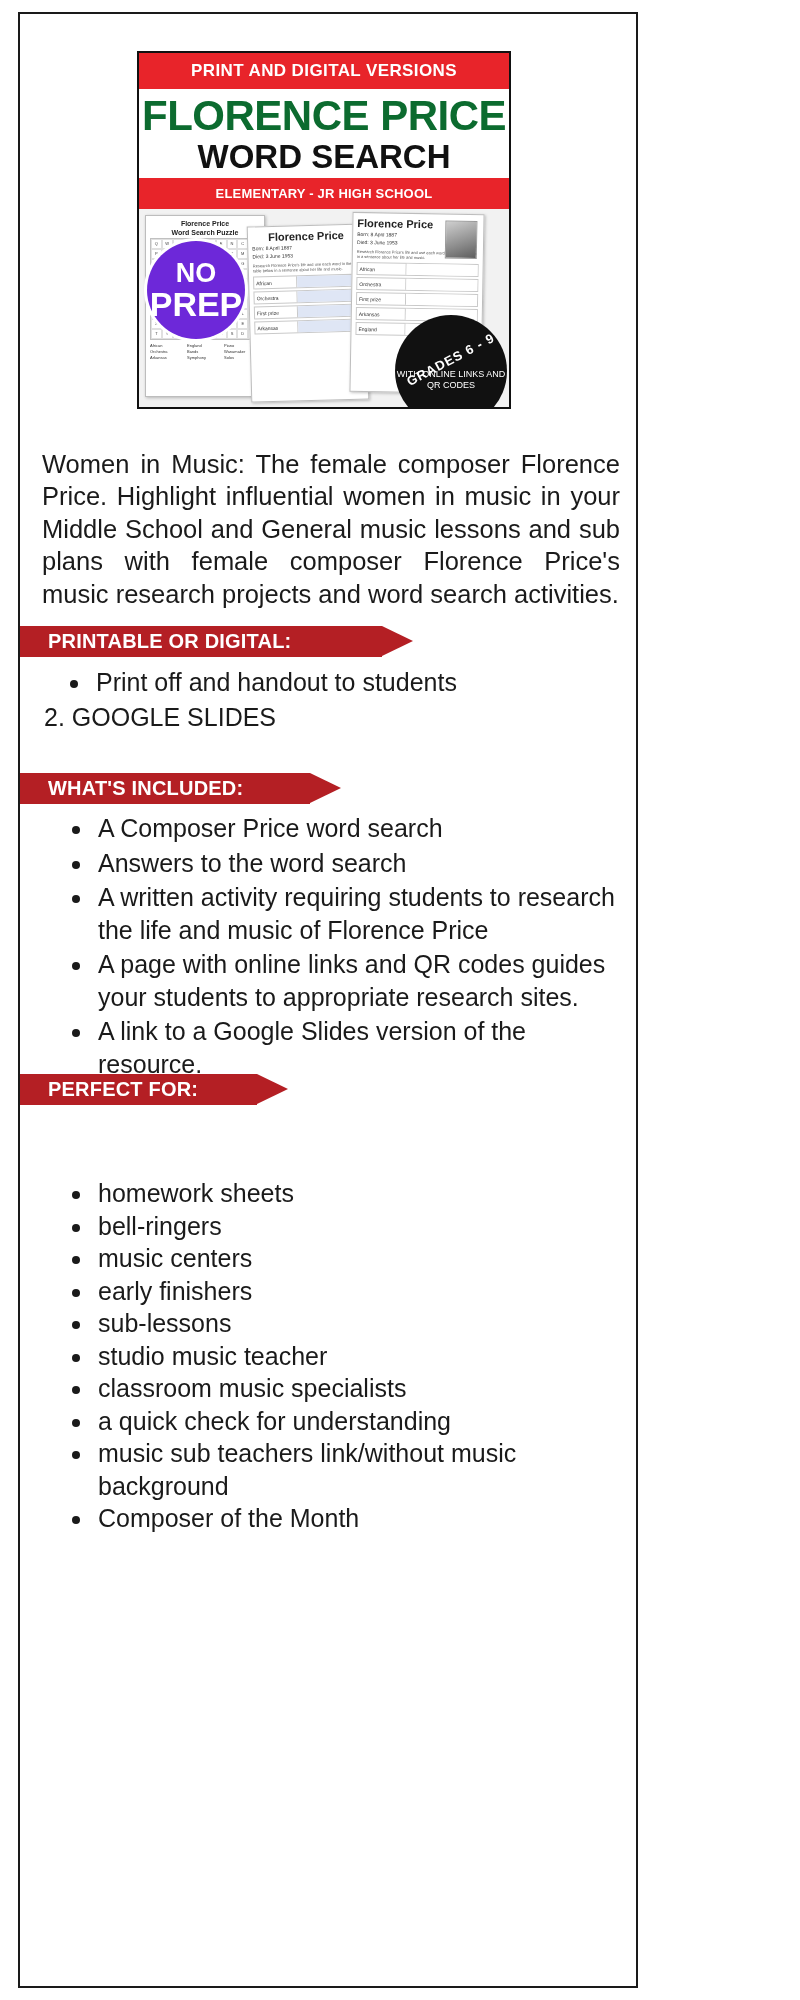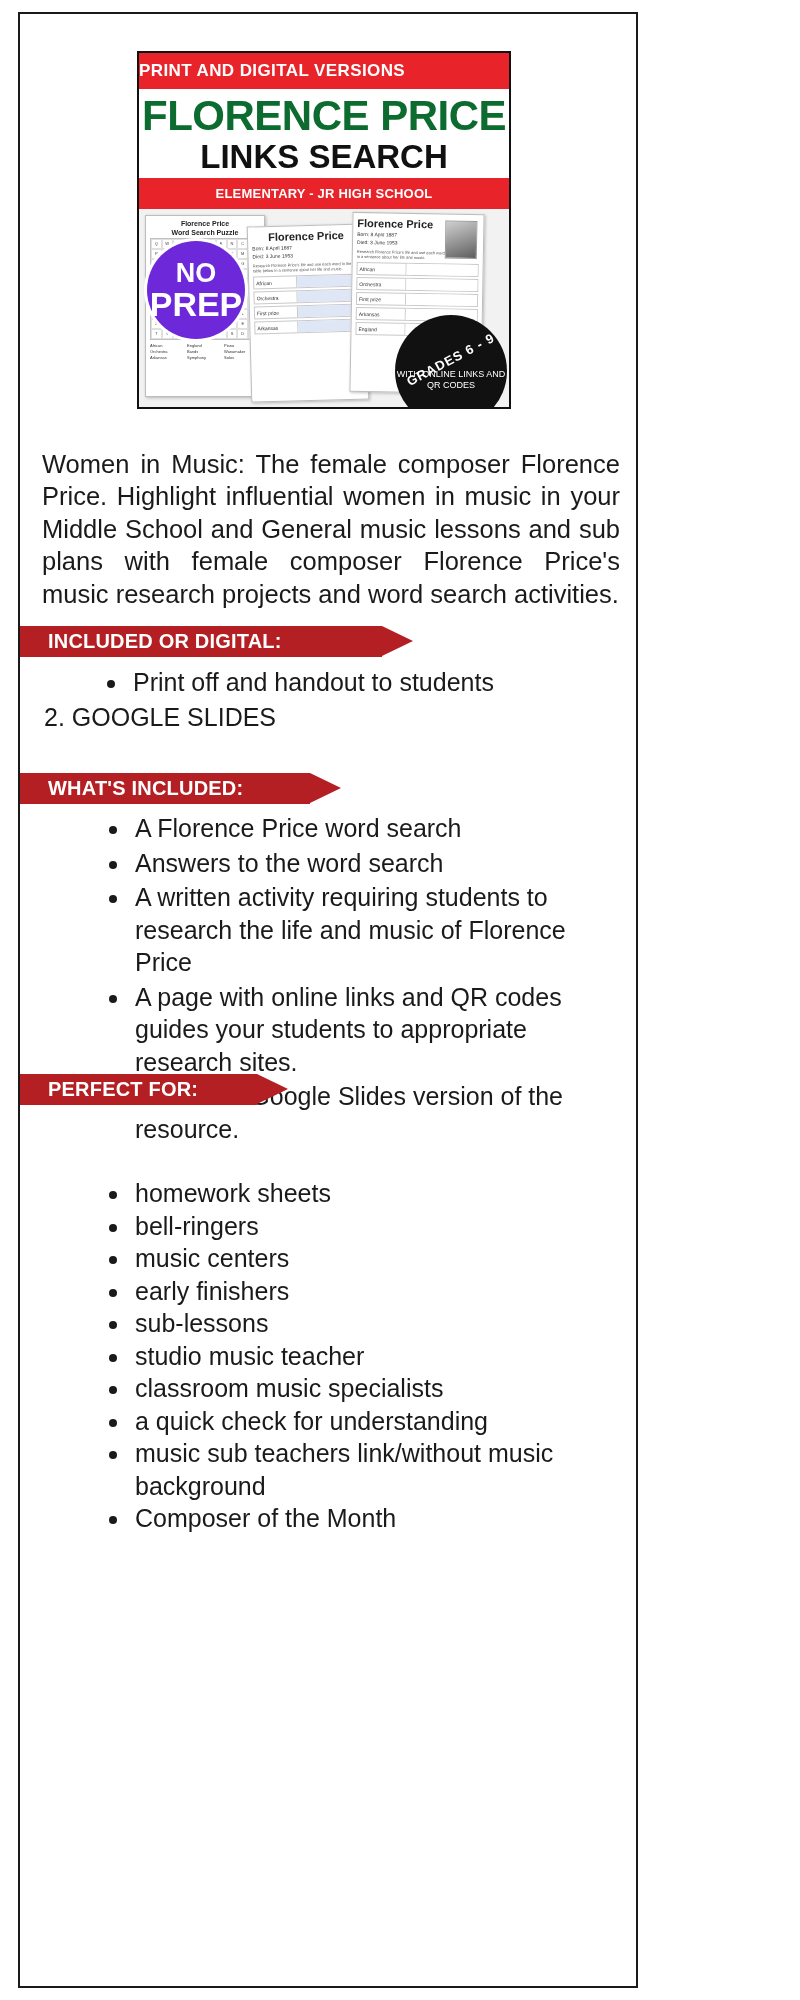--- a/index.html
+++ b/index.html
@@ -36,20 +36,21 @@
     border: 2px solid #111111;
     box-sizing: border-box;
     background: #ffffff;
     overflow: hidden;
   }
   .cover-band-top {
     background: #e8242a;
     height: 36px;
     display: flex;
     align-items: center;
+    justify-content: center;
   }
   .cover-band-top span {
     color: #ffffff;
     font-weight: bold;
     font-size: 17px;
     letter-spacing: 0.4px;
   }
   .cover-title-wrap {
     background: #ffffff;
     padding: 6px 0 4px 0;
@@ -261,42 +262,41 @@
     margin-bottom: 2px;
   }
   ul.bullets {
     margin: 0;
     padding-left: 52px;
     list-style: disc;
   }
   ul.bullets > li {
     margin-bottom: 2px;
     padding-left: 4px;
-    margin-left: 37px;
   }
   ul.bullets.inner {
     padding-left: 48px;
     margin-top: 1px;
   }
   ul.bullets.tight > li { margin-bottom: 0px; }
 </style>
 </head>
 <body>
 
 <div class="page">
 
   <div class="cover">
 
     <div class="cover-band-top">
       <span>PRINT AND DIGITAL VERSIONS</span>
     </div>
 
     <div class="cover-title-wrap">
       <div class="cover-title">FLORENCE PRICE</div>
-      <div class="cover-subtitle">LINKS SEARCH</div>
+      <div class="cover-subtitle">WORD SEARCH</div>
     </div>
 
     <div class="cover-band-mid">
       <span>ELEMENTARY - JR HIGH SCHOOL</span>
     </div>
 
     <div class="cover-photo">
 
       <div class="sheet sheet-a">
         <div class="sheet-title">Florence Price</div>
@@ -489,41 +489,41 @@
         <span class="g2">WITH ONLINE LINKS AND QR CODES</span>
       </div>
 
     </div>
 
   </div>
 
   <p class="intro">Women in Music: The female composer Florence Price. Highlight influential women in music in your Middle School and General music lessons and sub plans with female composer Florence Price's music research projects and word search activities.</p>
 
   <div class="banner banner-printable">
-    <span>INCLUDED OR DIGITAL:</span>
+    <span>PRINTABLE OR DIGITAL:</span>
   </div>
   <div class="block block-printable">
     <ol class="numbers">
       <li>
         <ul class="bullets inner">
           <li>Print off and handout to students</li>
         </ul>
       </li>
       <li>
         <span>2. GOOGLE SLIDES</span>
       </li>
     </ol>
   </div>
 
   <div class="banner banner-included">
     <span>WHAT'S INCLUDED:</span>
   </div>
   <div class="block block-included">
     <ul class="bullets">
-      <li>A Florence Price word search</li>
+      <li>A Composer Price word search</li>
       <li>Answers to the word search</li>
       <li>A written activity requiring students to research the life and music of Florence Price</li>
       <li>A page with online links and QR codes guides your students to appropriate research sites.</li>
       <li>A link to a Google Slides version of the resource.</li>
     </ul>
   </div>
 
   <div class="banner banner-perfect">
     <span>PERFECT FOR:</span>
   </div>

